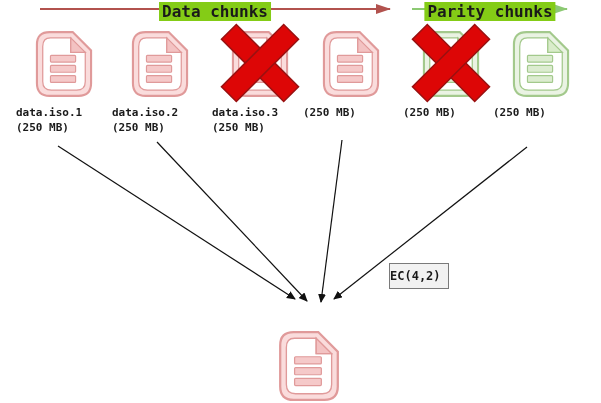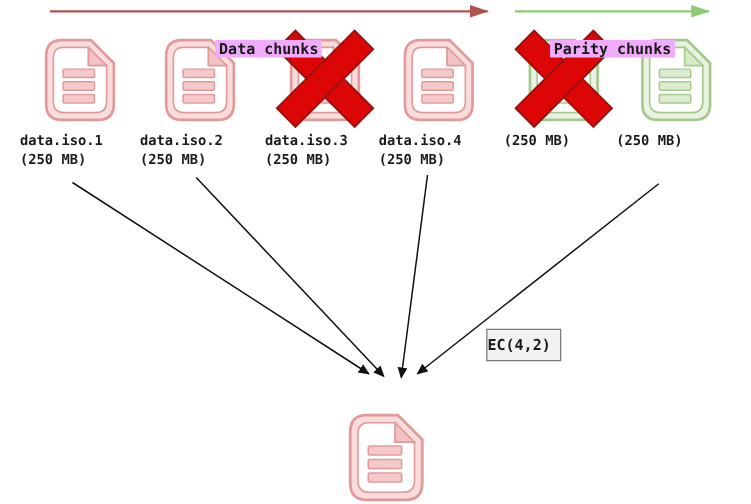--- a/index.html
+++ b/index.html
@@ -11,22 +11,22 @@
   :root {
     --data-accent:#b2524e;
     --parity-accent:#8cc973;
     --x-fill:#dd0606;
     --x-edge:#991111;
   }
   svg.overlay { position:absolute; left:0; top:0; pointer-events:none; }
 
   .hdr-label {
     position:absolute; top:2px; transform:translateX(-50%);
-    font-size:12px; font-weight:bold; background:#f0abfc; padding:0 3px;
-    white-space:nowrap; z-index:3;margin-top:30px;
+    font-size:16px; font-weight:bold; background:#84cc16; padding:0 3px;
+    white-space:nowrap; z-index:3;
   }
   #hdr-data   { left:215px; }
   #hdr-parity { left:490px; }
 
   .chunk-col { position:absolute; top:30px; width:96px; }
   .icon-wrap { position:relative; width:58px; height:68px; margin:0 auto; }
   .file-icon { width:58px; height:68px; display:block; }
 
   .file-icon.pink  { --b:#e09a9a; --f:#fadcdc; --bars:#f5c9c9; --fold:#f3c2c2; }
   .file-icon.green { --b:#a3c98c; --f:#eaf3e3; --bars:#dcecd0; --fold:#d9ecca; }
@@ -143,21 +143,20 @@
   </div>
 
   <div class="chunk-col" style="left:303px">
     <div class="icon-wrap">
       <svg class="file-icon pink">
           <use href="#doc"></use>
         </svg>
 
     </div>
     <div class="chunk-labels">
-      <div class="chunk-name">data.iso.4</div>
       <div class="chunk-size">(250 MB)</div>
     </div>
   </div>
 
   <div class="chunk-col" style="left:403px">
     <div class="icon-wrap">
       <svg class="file-icon green">
           <use href="#doc"></use>
         </svg>
       <svg class="x-mark" viewBox="0 0 64 64" style="display: block;">

